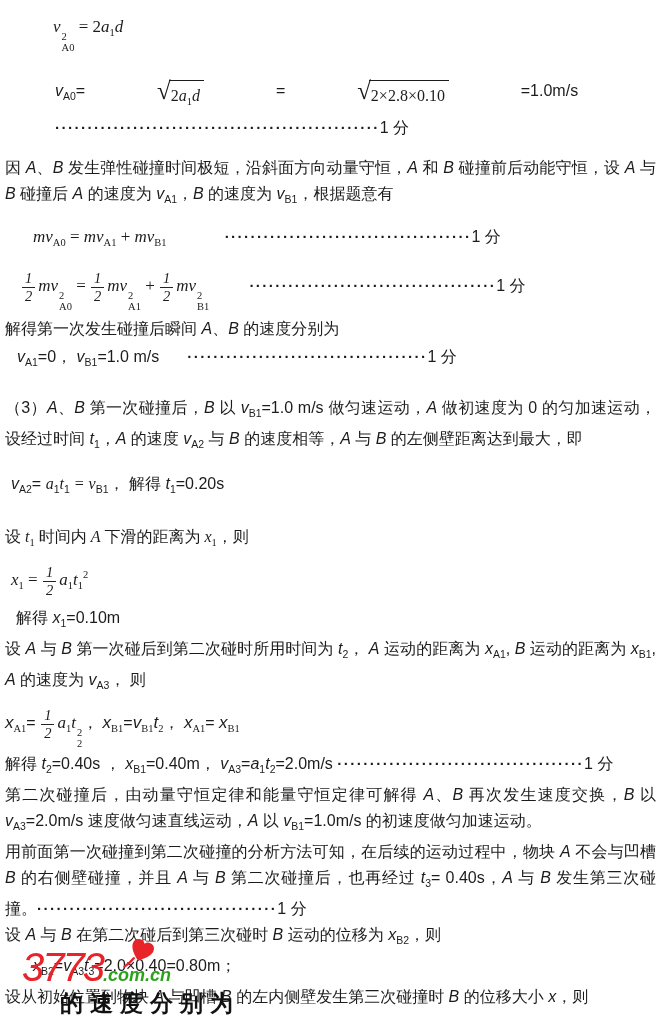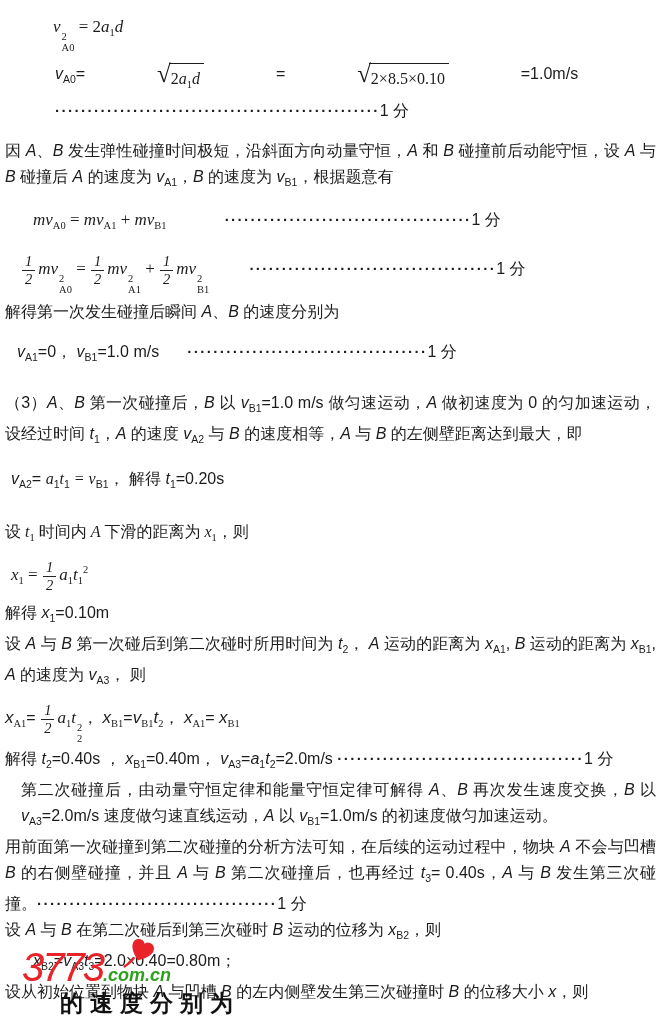--- a/index.html
+++ b/index.html
@@ -46,26 +46,26 @@
 </head>
 <body>
 
 <div class="page">
 
   <div class="doc">
       <div class="line math" style="margin-left: 48px; margin-top: 12px;"><span class="it">v</span><span class="stk">
           <span class="stk-sup">2</span>
           <span class="stk-sub">A0</span>
         </span> = 2<span class="it">a</span><span class="sub">1</span><span class="it">d</span></div>
-      <div class="line para" style="margin-left: 50px; margin-top: 8px;"><span class="it">v</span><span class="sub">A0</span>= <span class="sqrt">
+      <div class="line para" style="margin-left: 50px; margin-top: 25px;"><span class="it">v</span><span class="sub">A0</span>= <span class="sqrt">
           <span class="rad">√</span>
           <span class="rcd">2<span class="mit">a</span><span class="sub">1</span><span class="mit">d</span></span>
         </span> = <span class="sqrt">
           <span class="rad">√</span>
-          <span class="rcd">2×8.5×0.10</span>
+          <span class="rcd">2×2.8×0.10</span>
         </span> =1.0m/s <span class="sp" style="width: 8px;"></span><span class="dots">··················································</span>1 分</div>
       <div class="line para" style="margin-top: 14px;">因 <span class="it">A</span>、<span class="it">B</span> 发生弹性碰撞时间极短，沿斜面方向动量守恒，<span class="it">A</span> 和 <span class="it">B</span> 碰撞前后动能守恒，设 <span class="it">A</span> 与 <span class="it">B</span> 碰撞后 <span class="it">A</span> 的速度为 <span class="it">v</span><span class="sub">A1</span>，<span class="it">B</span> 的速度为 <span class="it">v</span><span class="sub">B1</span>，根据题意有</div>
       <div class="line math" style="margin-left: 28px; margin-top: 10px;"><span class="it">mv</span><span class="sub">A0</span> = <span class="it">mv</span><span class="sub">A1</span> + <span class="it">mv</span><span class="sub">B1</span><span class="sp" style="width: 58px;"></span><span class="dots">······································</span><span class="up">1 分</span></div>
       <div class="line math" style="margin-left: 16px; margin-top: 12px;"><span class="frac">
           <span class="fnum">1</span>
           <span class="fden">2</span>
         </span><span class="it">mv</span><span class="stk">
           <span class="stk-sup">2</span>
           <span class="stk-sub">A0</span>
         </span> = <span class="frac">
@@ -75,39 +75,39 @@
           <span class="stk-sup">2</span>
           <span class="stk-sub">A1</span>
         </span> + <span class="frac">
           <span class="fnum">1</span>
           <span class="fden">2</span>
         </span><span class="it">mv</span><span class="stk">
           <span class="stk-sup">2</span>
           <span class="stk-sub">B1</span>
         </span><span class="sp" style="width: 40px;"></span><span class="dots">······································</span><span class="up">1 分</span></div>
       <div class="line para" style="margin-top: 4px;">解得第一次发生碰撞后瞬间 <span class="it">A</span>、<span class="it">B</span> 的速度分别为</div>
-      <div class="line para" style="margin-left: 12px; margin-top: 14px;"><span class="it">v</span><span class="sub">A1</span>=0，  <span class="it">v</span><span class="sub">B1</span>=1.0 m/s<span class="sp" style="width: 28px;"></span><span class="dots">·····································</span>1 分</div>
+      <div class="line para" style="margin-left: 12px; margin-top: 2px;"><span class="it">v</span><span class="sub">A1</span>=0，  <span class="it">v</span><span class="sub">B1</span>=1.0 m/s<span class="sp" style="width: 28px;"></span><span class="dots">·····································</span>1 分</div>
       <div class="line para" style="margin-top: 20px;">（3）<span class="it">A</span>、<span class="it">B</span> 第一次碰撞后，<span class="it">B</span> 以 <span class="it">v</span><span class="sub">B1</span>=1.0 m/s 做匀速运动，<span class="it">A</span> 做初速度为 0 的匀加速运动，设经过时间 <span class="it">t</span><span class="sub">1</span>，<span class="it">A</span> 的速度 <span class="it">v</span><span class="sub">A2</span> 与 <span class="it">B</span> 的速度相等，<span class="it">A</span> 与 <span class="it">B</span> 的左侧壁距离达到最大，即</div>
       <div class="line para" style="margin-left: 6px; margin-top: 14px;"><span class="it">v</span><span class="sub">A2</span>= <span class="mit">a</span><span class="sub">1</span><span class="mit">t</span><span class="sub">1</span><span class="mit"> = v</span><span class="sub">B1</span>，  解得 <span class="it">t</span><span class="sub">1</span>=0.20s</div>
       <div class="line para" style="margin-top: 22px; font-family: Liberation Serif, serif;">设 <span class="it">t</span><span class="sub">1</span> 时间内 <span class="it">A</span> 下滑的距离为 <span class="it">x</span><span class="sub">1</span>，则</div>
       <div class="line math" style="margin-left: 6px; margin-top: 4px;"><span class="it">x</span><span class="sub">1</span> = <span class="frac">
           <span class="fnum">1</span>
           <span class="fden">2</span>
         </span><span class="it">a</span><span class="sub">1</span><span class="it">t</span><span class="sub">1</span><span class="sup">2</span></div>
-      <div class="line para" style="margin-top: 4px;">解得 <span class="it">x</span><span class="sub">1</span>=0.10m</div>
+      <div class="line para" style="margin-top: 4px; margin-left: 11px;">解得 <span class="it">x</span><span class="sub">1</span>=0.10m</div>
       <div class="line para" style="margin-top: 0px;">设 <span class="it">A</span> 与 <span class="it">B</span> 第一次碰后到第二次碰时所用时间为 <span class="it">t</span><span class="sub">2</span>，  <span class="it">A</span> 运动的距离为 <span class="it">x</span><span class="sub">A1</span>, <span class="it">B</span> 运动的距离为 <span class="it">x</span><span class="sub">B1</span>, <span class="it">A</span> 的速度为 <span class="it">v</span><span class="sub">A3</span>，  则</div>
       <div class="line math" style="margin-top: 9px;"><span class="sit">x</span><span class="sub">A1</span><span class="up">= </span><span class="frac">
           <span class="fnum">1</span>
           <span class="fden">2</span>
         </span><span class="it">a</span><span class="sub">1</span><span class="it">t</span><span class="stk">
           <span class="stk-sup">2</span>
           <span class="stk-sub">2</span>
         </span><span class="up">，  </span><span class="sit">x</span><span class="sub">B1</span><span class="up">=</span><span class="sit">v</span><span class="sub">B1</span><span class="sit">t</span><span class="sub">2</span><span class="up">，  </span><span class="sit">x</span><span class="sub">A1</span><span class="up">= </span><span class="sit">x</span><span class="sub">B1</span></div>
       <div class="line para" style="margin-top: 2px;">解得 <span class="it">t</span><span class="sub">2</span>=0.40s ， <span class="it">x</span><span class="sub">B1</span>=0.40m， <span class="it">v</span><span class="sub">A3</span>=<span class="it">a</span><span class="sub">1</span><span class="it">t</span><span class="sub">2</span>=2.0m/s <span class="dots">······································</span>1 分</div>
-      <div class="line para" style="margin-top: 0px; margin-left: 16px;">第二次碰撞后，由动量守恒定律和能量守恒定律可解得 <span class="it">A</span>、<span class="it">B</span> 再次发生速度交换，<span class="it">B</span> 以<span class="it">v</span><span class="sub">A3</span>=2.0m/s 速度做匀速直线运动，<span class="it">A</span> 以 <span class="it">v</span><span class="sub">B1</span>=1.0m/s 的初速度做匀加速运动。</div>
+      <div class="line para" style="margin-top: 0px;">第二次碰撞后，由动量守恒定律和能量守恒定律可解得 <span class="it">A</span>、<span class="it">B</span> 再次发生速度交换，<span class="it">B</span> 以<span class="it">v</span><span class="sub">A3</span>=2.0m/s 速度做匀速直线运动，<span class="it">A</span> 以 <span class="it">v</span><span class="sub">B1</span>=1.0m/s 的初速度做匀加速运动。</div>
       <div class="line para" style="margin-top: 0px;">用前面第一次碰撞到第二次碰撞的分析方法可知，在后续的运动过程中，物块 <span class="it">A</span> 不会与凹槽 <span class="it">B</span> 的右侧壁碰撞，并且 <span class="it">A</span> 与 <span class="it">B</span> 第二次碰撞后，也再经过 <span class="it">t</span><span class="sub">3</span>= 0.40s，<span class="it">A</span> 与 <span class="it">B</span> 发生第三次碰撞。<span class="dots">·····································</span>1 分</div>
       <div class="line para" style="margin-top: 0px;">设 <span class="it">A</span> 与 <span class="it">B</span> 在第二次碰后到第三次碰时 <span class="it">B</span> 运动的位移为 <span class="it">x</span><span class="sub">B2</span>，则</div>
       <div class="line para" style="margin-left: 28px; margin-top: 0px;"><span class="it">x</span><span class="sub">B2</span>=<span class="it">v</span><span class="sub">A3</span><span class="it">t</span><span class="sub">3</span>=2.0×0.40=0.80m；</div>
       <div class="line para" style="margin-top: 0px;">设从初始位置到物块 <span class="it">A</span> 与凹槽 <span class="it">B</span> 的左内侧壁发生第三次碰撞时 <span class="it">B</span> 的位移大小 <span class="it">x</span>，则</div>
     </div>
 
   <div class="logo">
     <div class="logo-row">
       <span class="brand" style="color: rgb(232, 35, 42);">3773</span>
       <span class="domain" style="color: rgb(44, 162, 28);">.com.cn</span>

